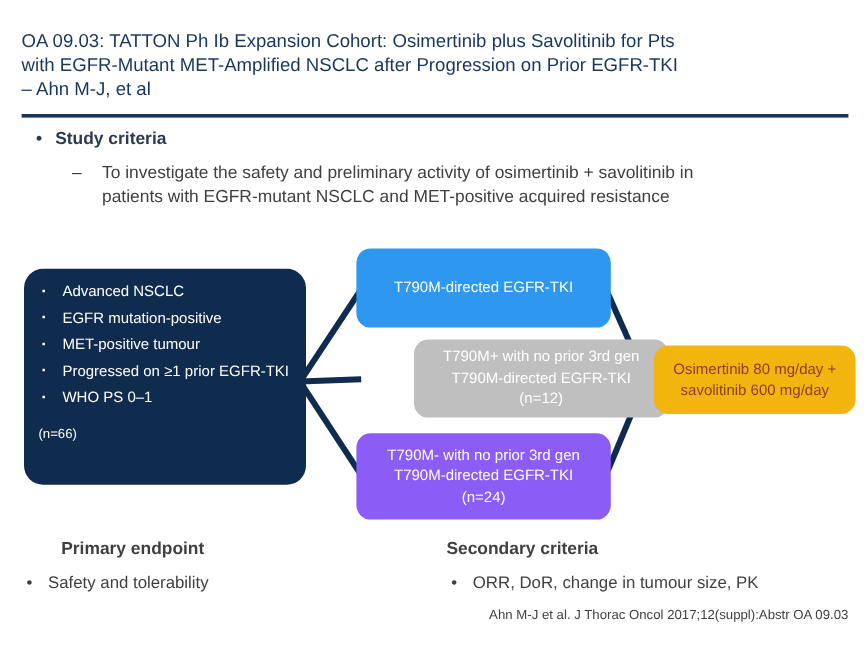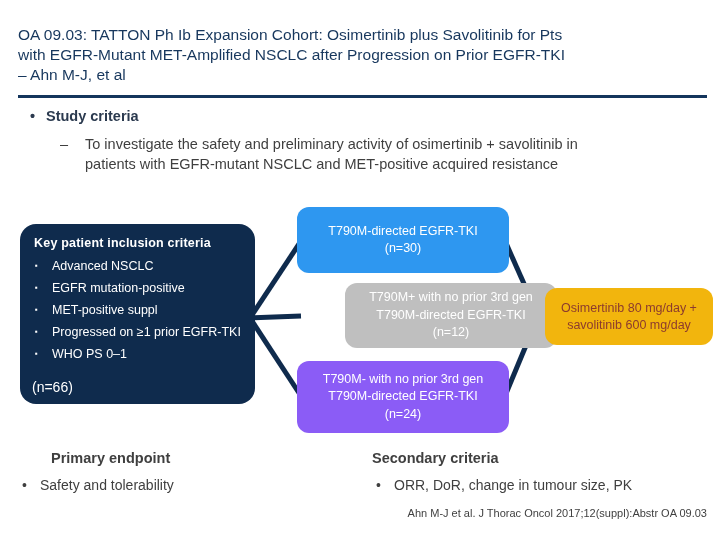--- a/index.html
+++ b/index.html
@@ -29,21 +29,21 @@
   
   .crit-box {
     position:absolute; left:20px; top:224px; width:235px; height:180px;
     background:#0F2B4D; border-radius:16px; color:#ffffff;
     padding:11px 10px 0 12px; box-sizing:border-box; z-index:2;
   }
   .crit-heading { font-size:12.5px; font-weight:bold; margin:1px 0 8px 2px; letter-spacing:0.2px; }
   .crit-item { display:flex; font-size:12.5px; line-height:16px; margin-bottom:6px; }
   .crit-item .sq { width:17px; padding-left:3px; font-size:8px; line-height:16px; }
   .crit-item .txt { width:190px; }
-  .crit-n { font-size:14px; margin-top:17px; }
+  .crit-n { font-size:11px; margin-top:17px; }
   
   .connectors { position:absolute; left:0; top:0; z-index:1; }
   
   .flow-box {
     position:absolute; left:297px; width:212px; border-radius:12px;
     color:#ffffff; font-size:12.5px; line-height:17.5px; text-align:center;
     display:flex; flex-direction:column; justify-content:center; z-index:2;
   }
   .flow-blue   { top:207px; height:66px; background:#2E97F0; }
   .flow-gray   { top:283px; height:65px; background:#BFBFBF;margin-left:48px; }
@@ -98,47 +98,45 @@
       <line x1="250" y1="318" x2="301" y2="316"></line>
       <line x1="250" y1="318" x2="301" y2="396"></line>
       <line x1="505" y1="241" x2="537" y2="313"></line>
       <line x1="505" y1="316" x2="535" y2="316"></line>
       <line x1="505" y1="396" x2="537" y2="319"></line>
     </g>
     <polygon points="534,304 534,328 550,316" fill="#0F2B4D"></polygon>
   </svg>
 
   <div class="crit-box">
-    <div class="crit-heading">Key patient inclusion criteria</div>
     <div class="crit-item">
       <span class="sq">▪</span>
       <span class="txt">Advanced NSCLC</span>
     </div>
     <div class="crit-item">
       <span class="sq">▪</span>
       <span class="txt">EGFR mutation-positive</span>
     </div>
     <div class="crit-item">
       <span class="sq">▪</span>
-      <span class="txt">MET-positive suppl</span>
+      <span class="txt">MET-positive tumour</span>
     </div>
     <div class="crit-item">
       <span class="sq">▪</span>
       <span class="txt">Progressed on ≥1 prior EGFR-TKI</span>
     </div>
     <div class="crit-item">
       <span class="sq">▪</span>
       <span class="txt">WHO PS 0–1</span>
     </div>
     <div class="crit-n">(n=66)</div>
   </div>
 
   <div class="flow-box flow-blue">
     <div>T790M-directed EGFR-TKI</div>
-    <div>(n=30)</div>
   </div>
   <div class="flow-box flow-gray">
     <div>T790M+ with no prior 3rd gen</div>
     <div>T790M-directed EGFR-TKI</div>
     <div>(n=12)</div>
   </div>
   <div class="flow-box flow-orange">
     <div>T790M- with no prior 3rd gen</div>
     <div>T790M-directed EGFR-TKI</div>
     <div>(n=24)</div>

